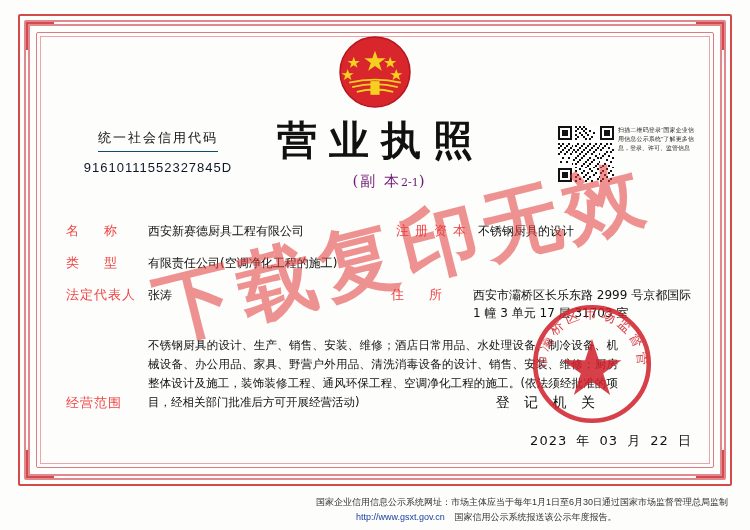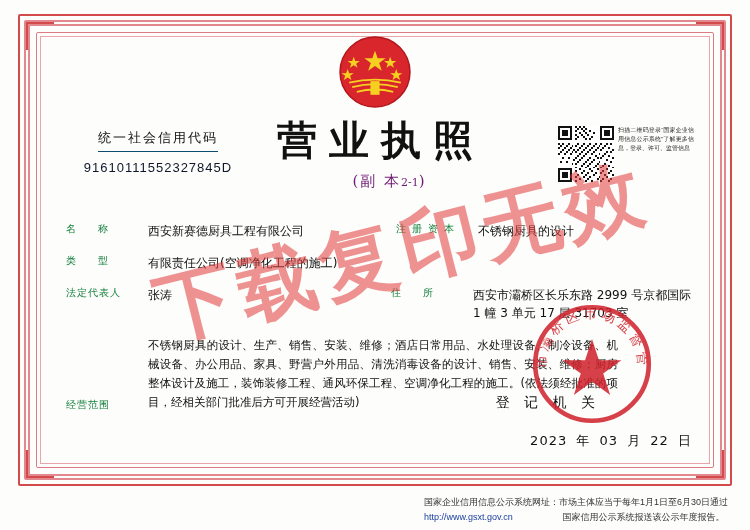--- a/index.html
+++ b/index.html
@@ -174,22 +174,22 @@
     width: 330px;
     display: flex;
     align-items: flex-start;
   }
   .col-right {
     flex: 1;
     display: flex;
     align-items: flex-start;
   }
   .lbl {
-    font-size: 10px;
-    color: #15803d;
+    font-size: 13px;
+    color: #ef4444;
     letter-spacing: 6px;
     white-space: nowrap;
     flex: 0 0 auto;
     font-family: Liberation Sans, sans-serif;
   }
   .lbl.w4 { width: 74px; }
   .lbl.w-right { width: 74px; }
   .val {
     font-size: 12px;
     color: #111;
@@ -277,21 +277,21 @@
     display: flex;
     justify-content: flex-end;
     padding: 0 22px;
     font-size: 9px;
     color: #333;
     z-index: 4;
   }
   .footer-col { line-height: 1.6; }
   .footer-col.center { text-align: center; }
   .footer-col.right { text-align: right; }
-  .footer-link { color: #1a3fa0; }
+  .footer-link { color: #1a3fa0; margin-left: 40px; }
 </style>
 </head>
 <body>
 
 <div id="license">
 
   <div class="border-outer"></div>
   <div class="border-mid"></div>
   <div class="border-inner"></div>
   <div class="border-inner2"></div>
@@ -571,15 +571,18 @@
 
   <div class="footer">
     <div class="footer-col">
       <div>国家企业信用信息公示系统网址：</div>
       <div class="footer-link">http://www.gsxt.gov.cn</div>
     </div>
     <div class="footer-col center">
       <div>市场主体应当于每年1月1日至6月30日通过</div>
       <div>国家信用公示系统报送该公示年度报告。</div>
     </div>
+    <div class="footer-col right">
+      <div>国家市场监督管理总局监制</div>
+    </div>
   </div>
 
 </div>
 
 </body></html>

